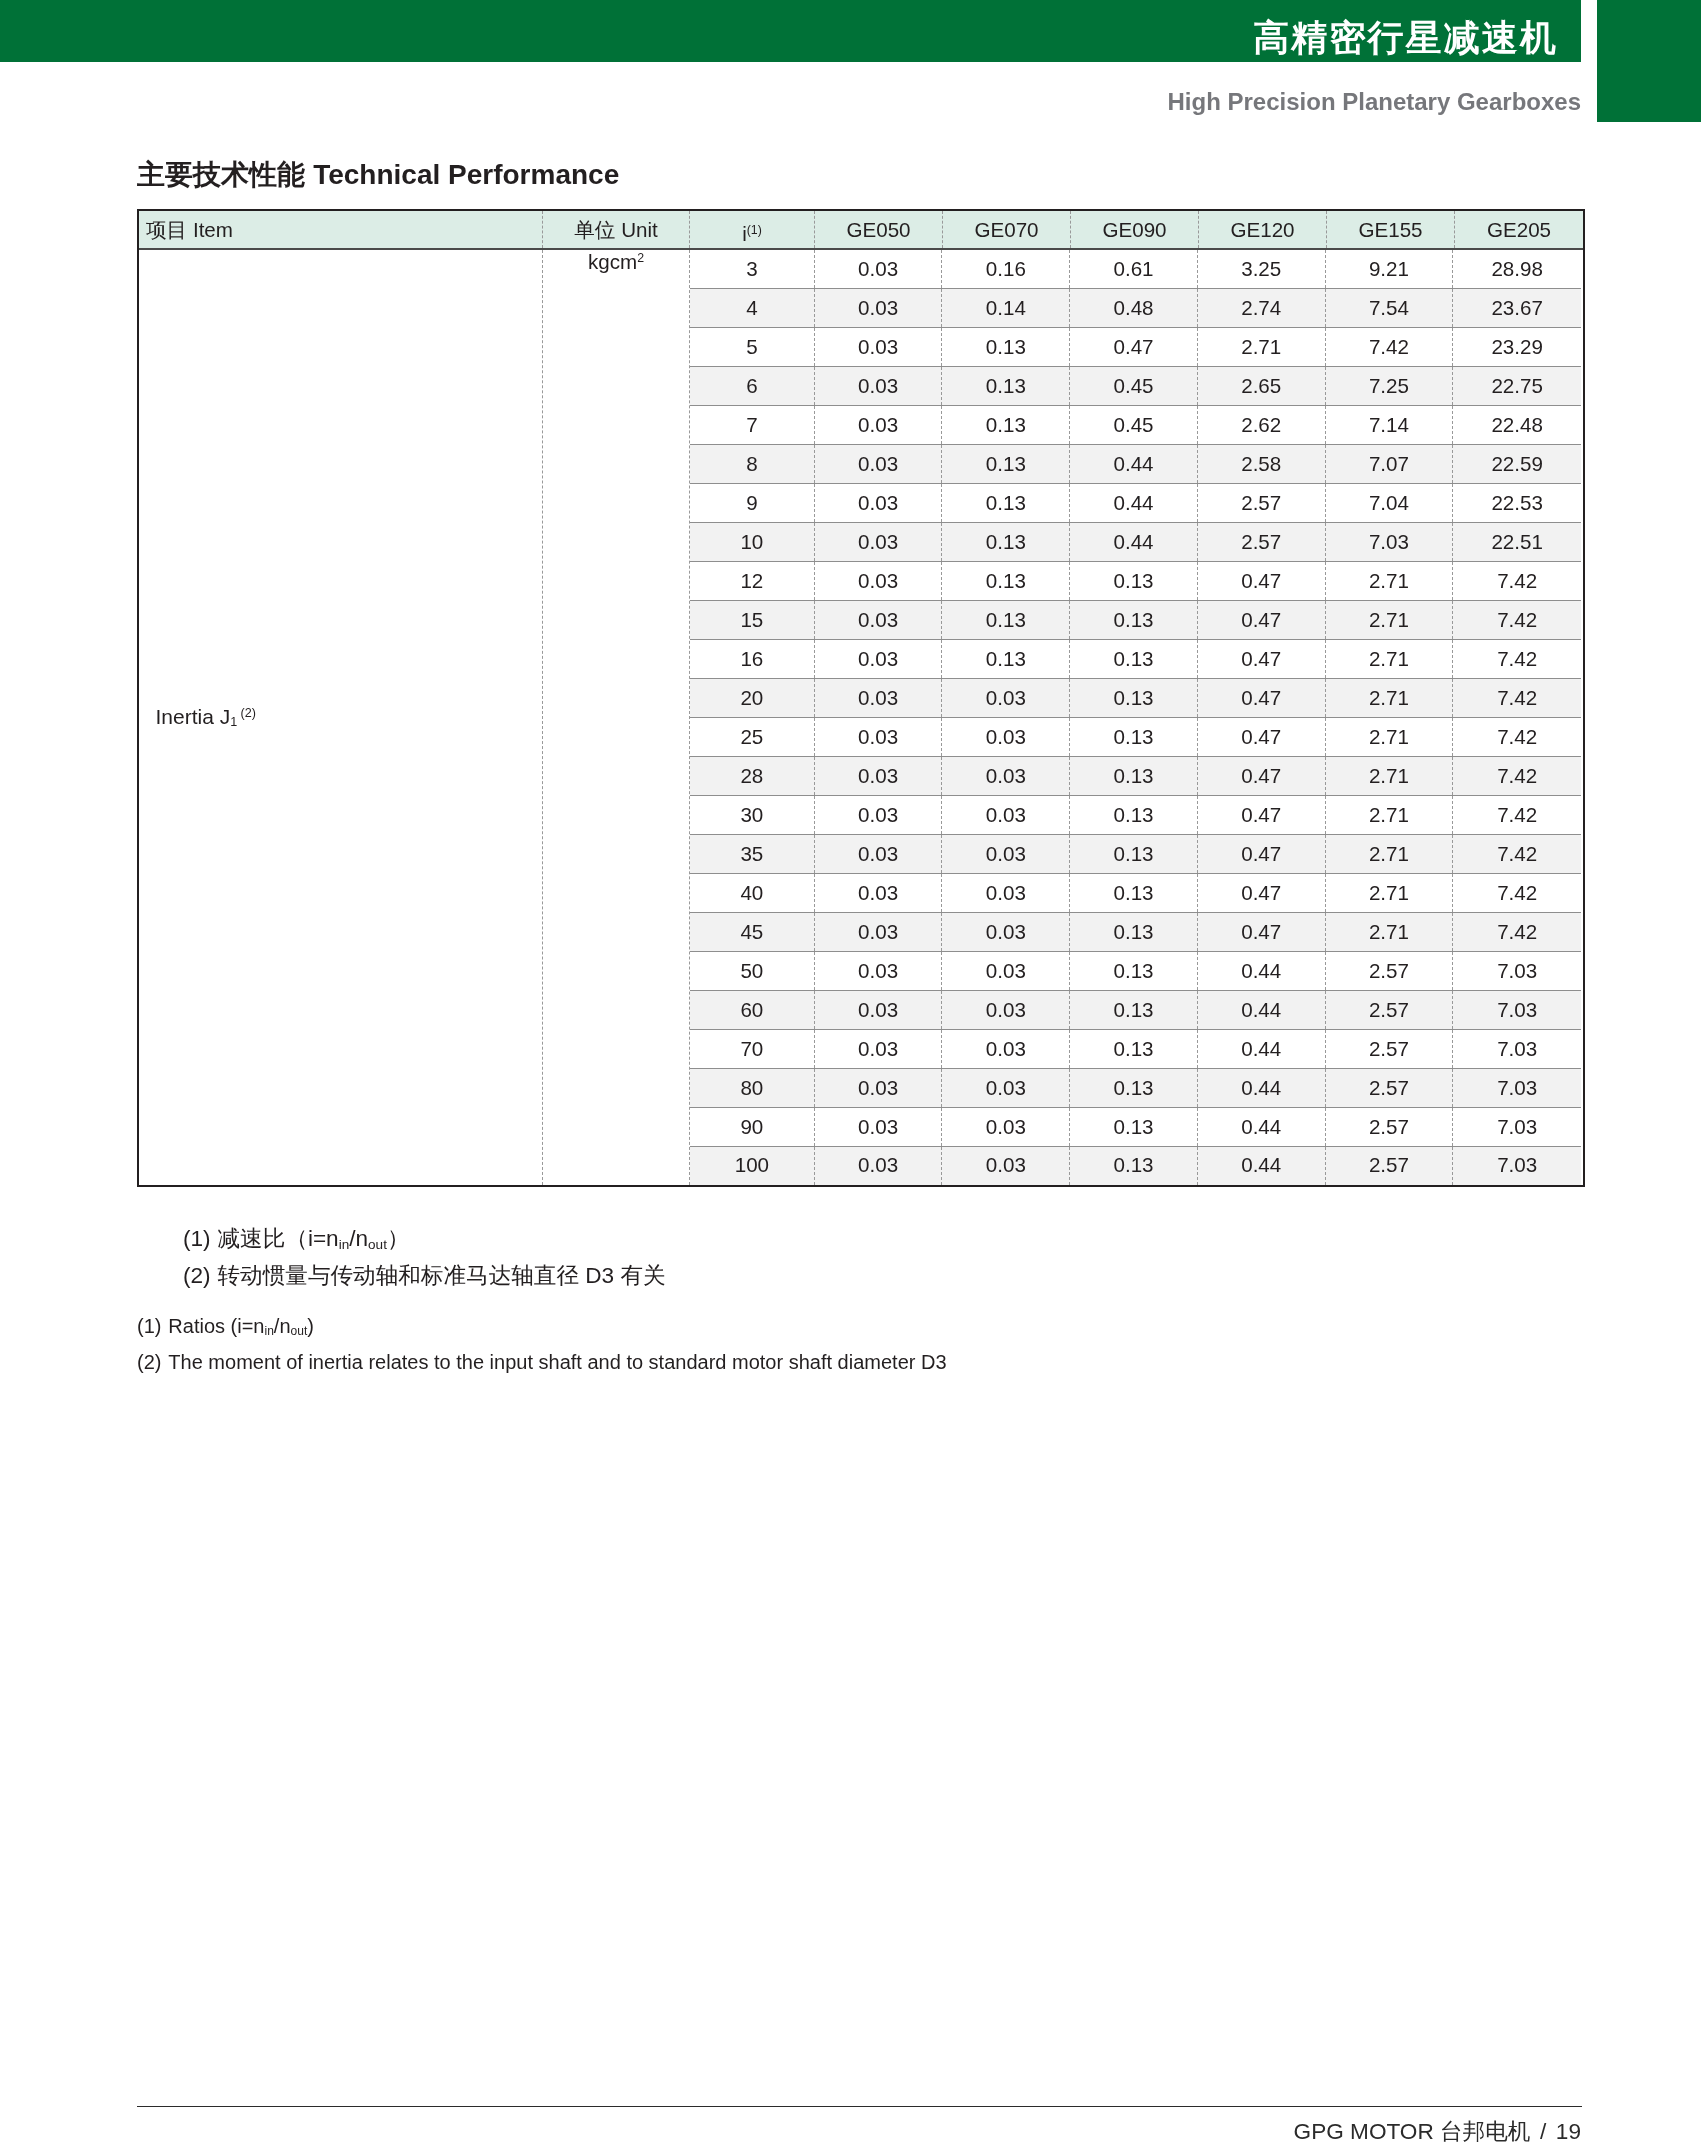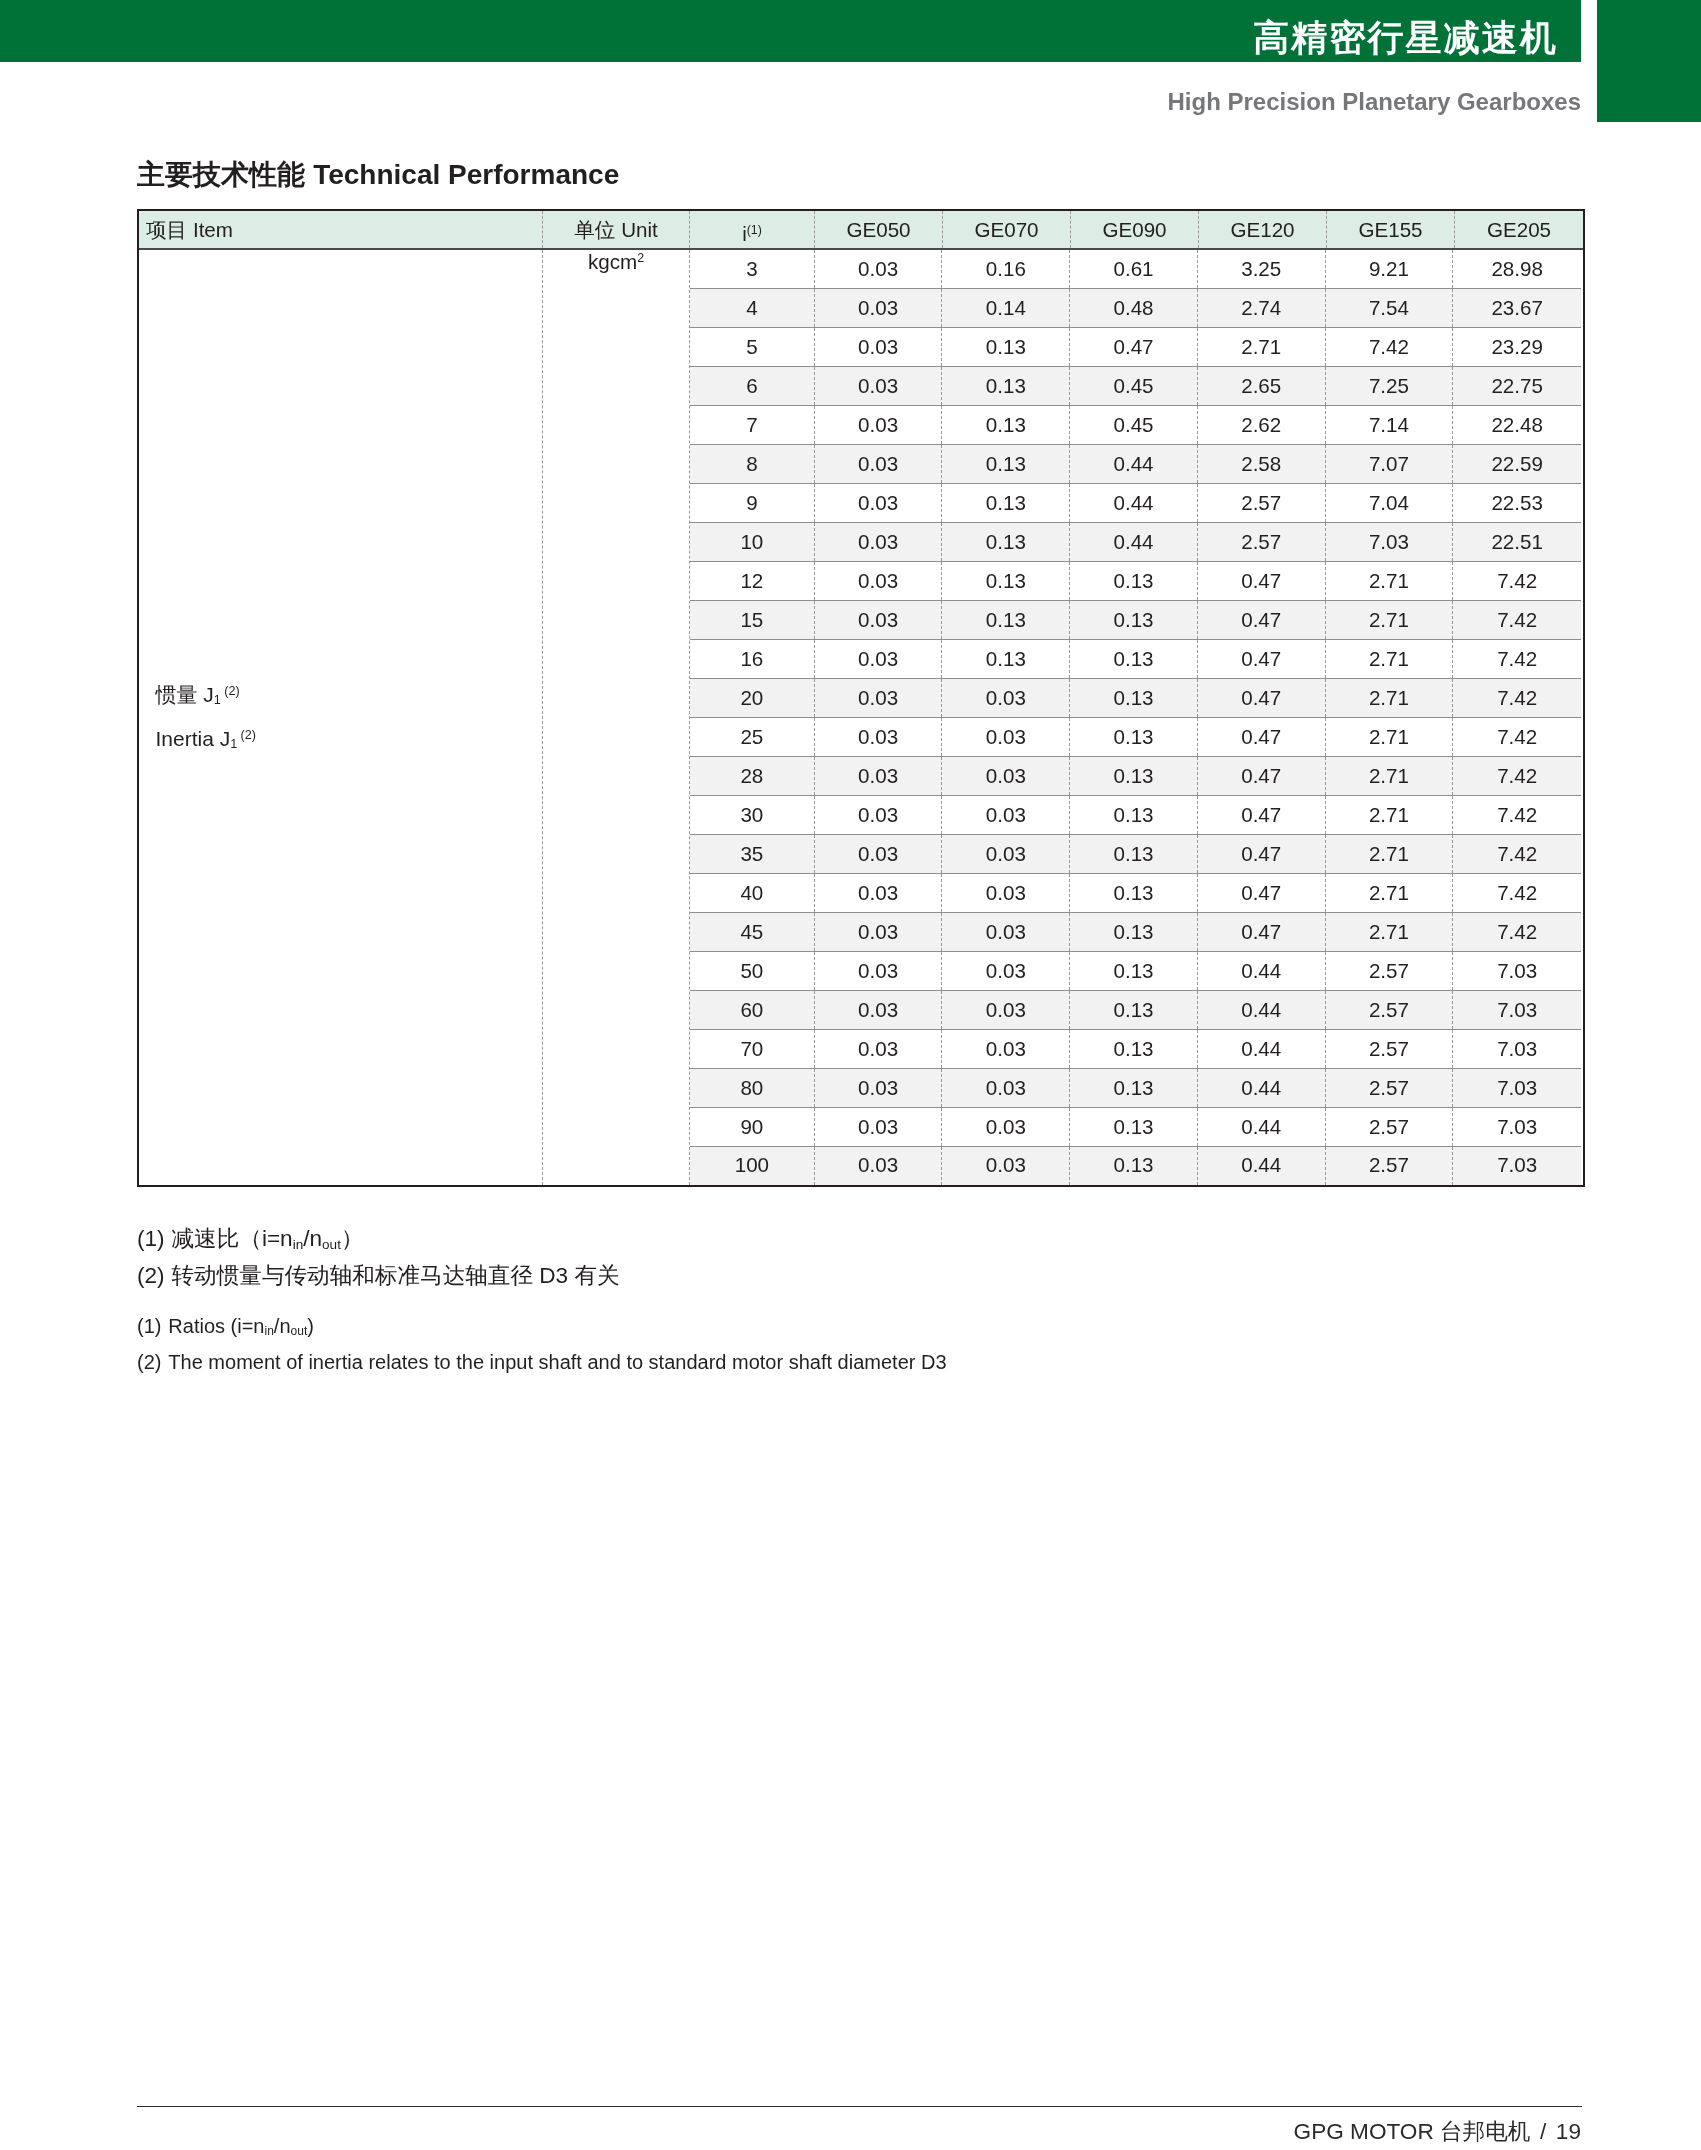--- a/index.html
+++ b/index.html
@@ -71,21 +71,21 @@
   .val-cell { width:128px; }
   .val-cell:last-child { border-right:none; }
   
   .sup { font-size:0.6em; vertical-align:0.55em; }
   .sub { font-size:0.6em; vertical-align:-0.2em; }
   .sp-l { margin-left:3.4px; }
   
   .footnote {
     position:absolute; left:137px; white-space:nowrap; color:#231F20;
   }
-  .fn-cn { font-size:22.6px; }
+  .fn-cn { font-size:22.6px;margin-left:46px; }
   .fn-en { font-size:20px; }
   .fn-marker { margin-right:6.9px; }
   
   .footer-line {
     position:absolute; left:137px; top:2106px; width:1445px;
     border-top:1.4px solid #2B2B2B;
   }
   .footer-text {
     position:absolute; right:121px; top:2116px; font-size:22.6px;
     color:#2B2B2B; white-space:nowrap;
@@ -112,21 +112,20 @@
     <div class="th i-h"><span>i</span><span class="sup">(1)</span></div>
     <div class="th ge-h">GE050</div>
     <div class="th ge-h">GE070</div>
     <div class="th ge-h">GE090</div>
     <div class="th ge-h">GE120</div>
     <div class="th ge-h">GE155</div>
     <div class="th ge-h">GE205</div>
   </div>
   <div class="tbody">
     <div class="item-cell">
-      <div><span>惯量 J</span><span class="sub">1</span><span class="sup sp-l">(2)</span></div>
       <div><span>Inertia J</span><span class="sub">1</span><span class="sup sp-l">(2)</span></div>
     </div>
     <div class="unit-cell">
       <span><span>kgcm</span><span class="sup">2</span></span>
     </div>
     <div class="rows">
   <div class="trow">
     <div class="cell i-cell">3</div>
     <div class="cell val-cell">0.03</div>
     <div class="cell val-cell">0.16</div>

